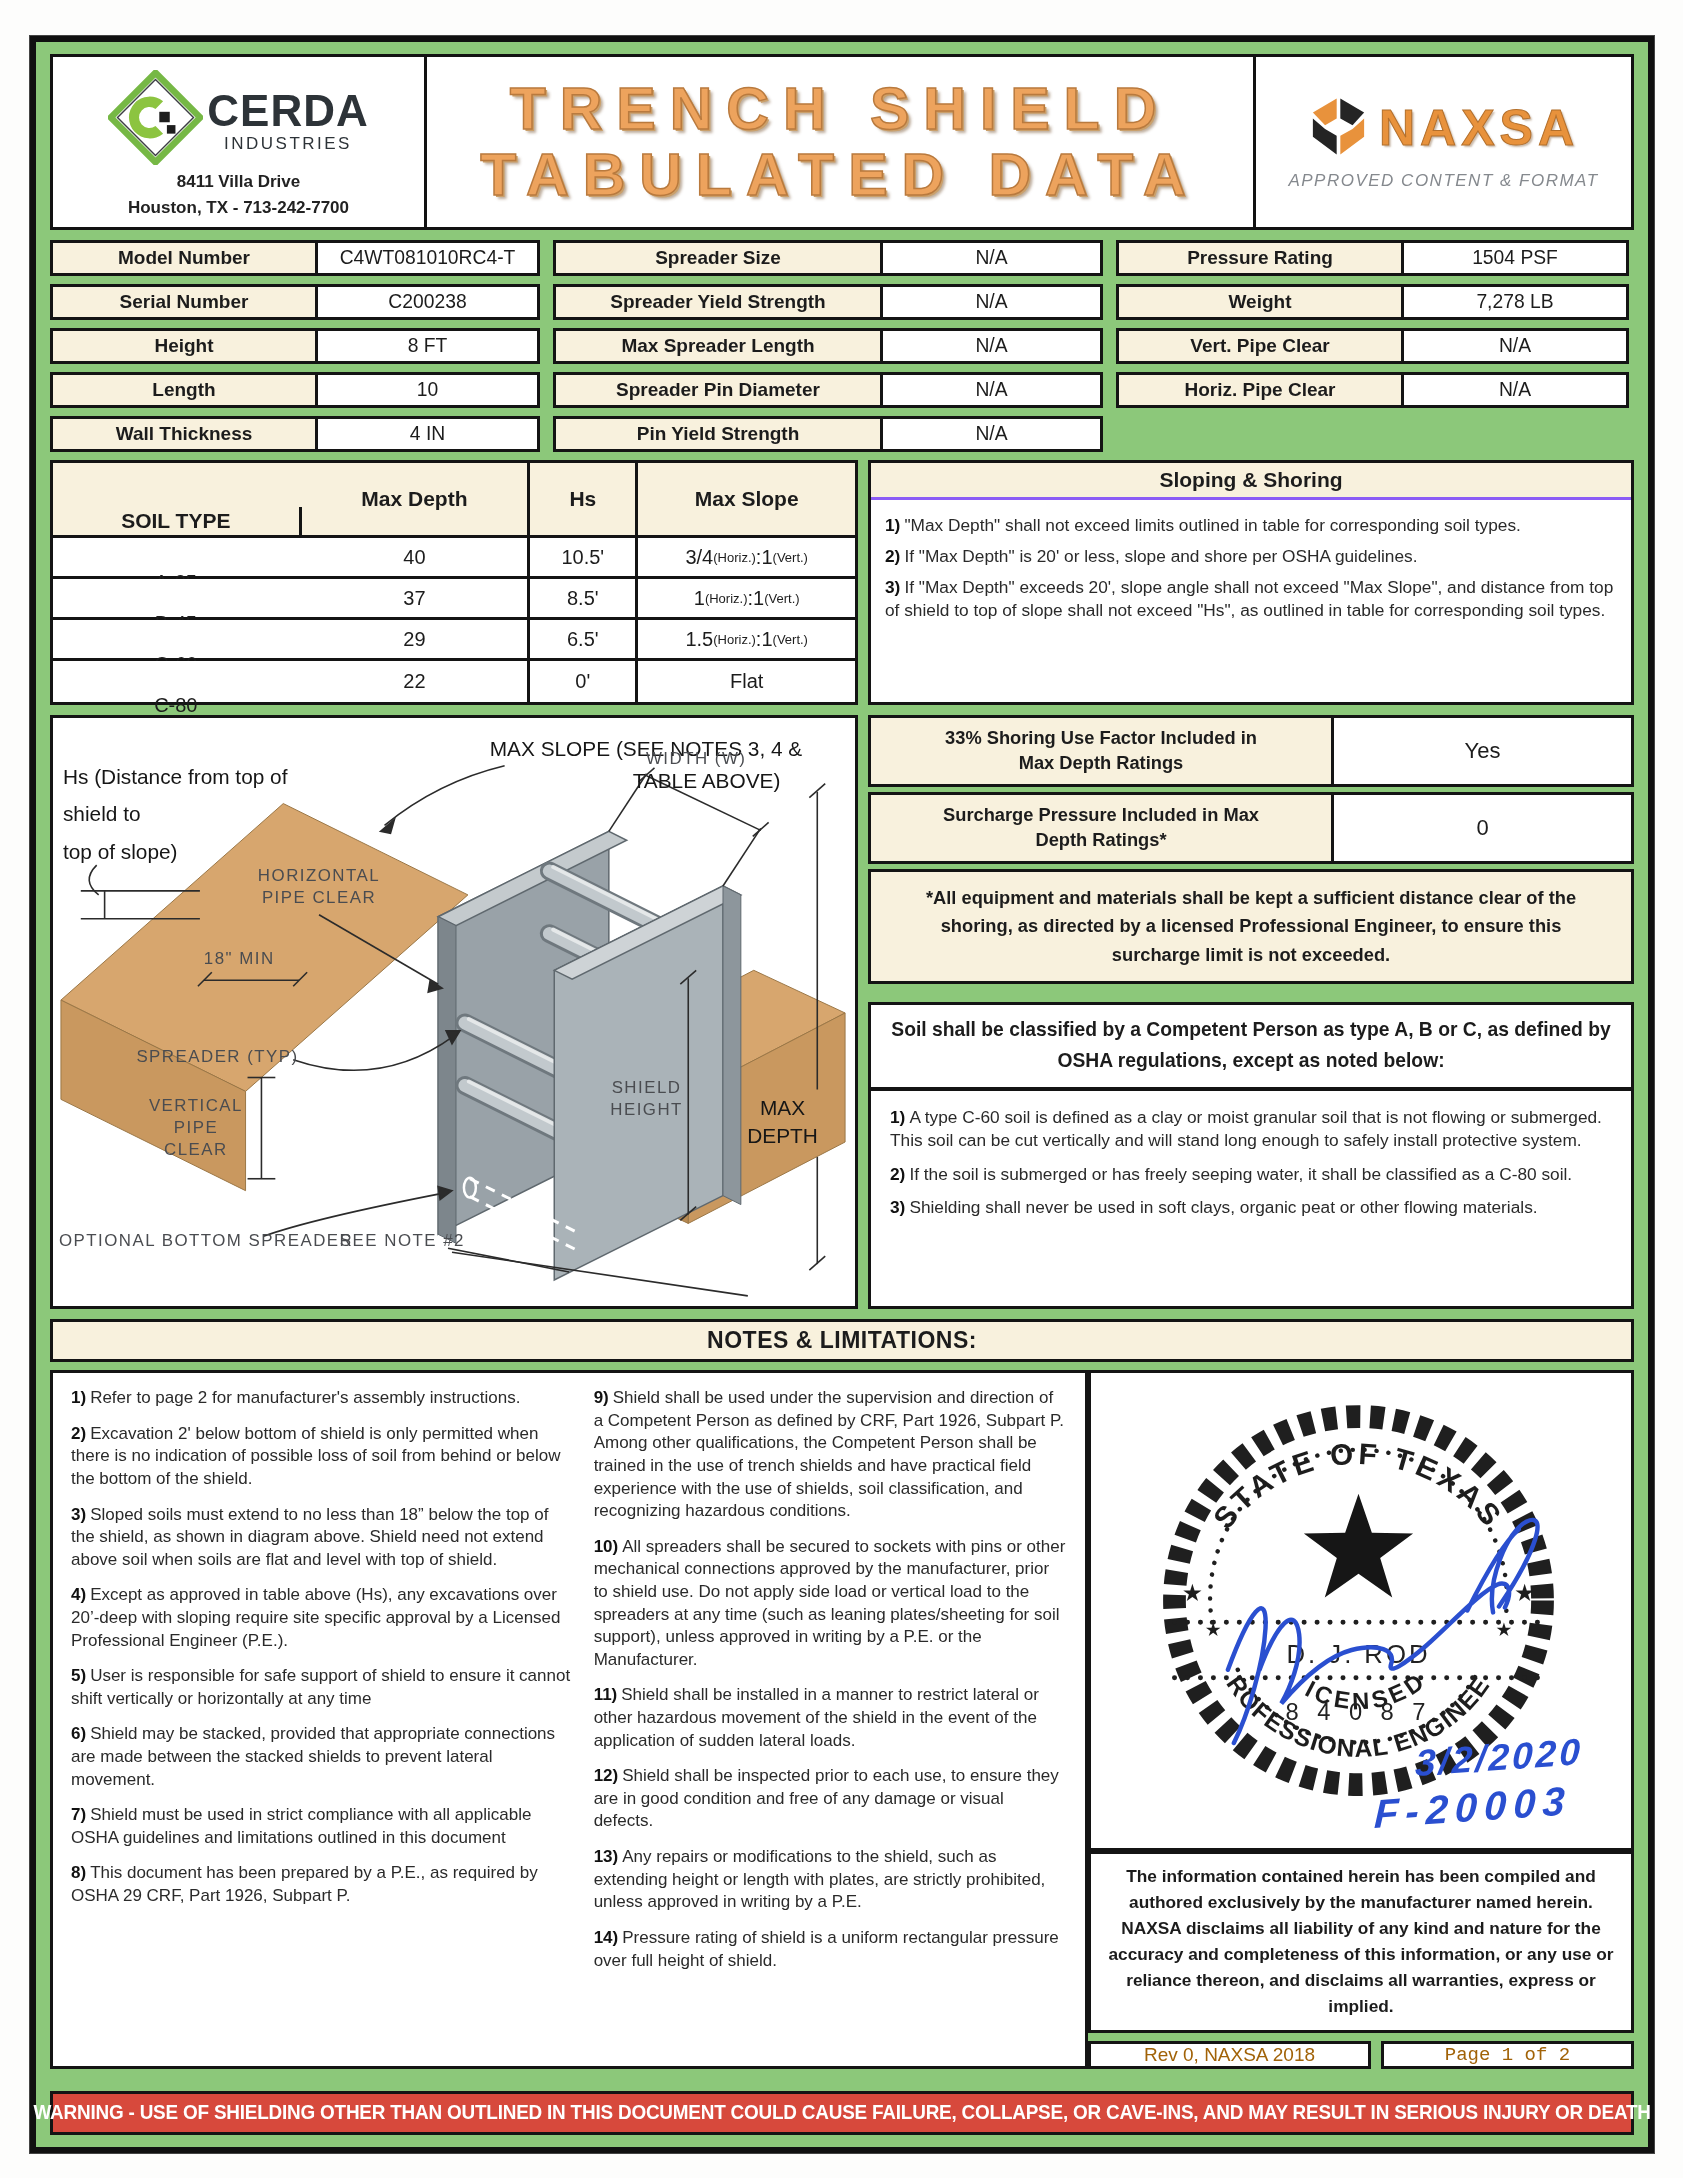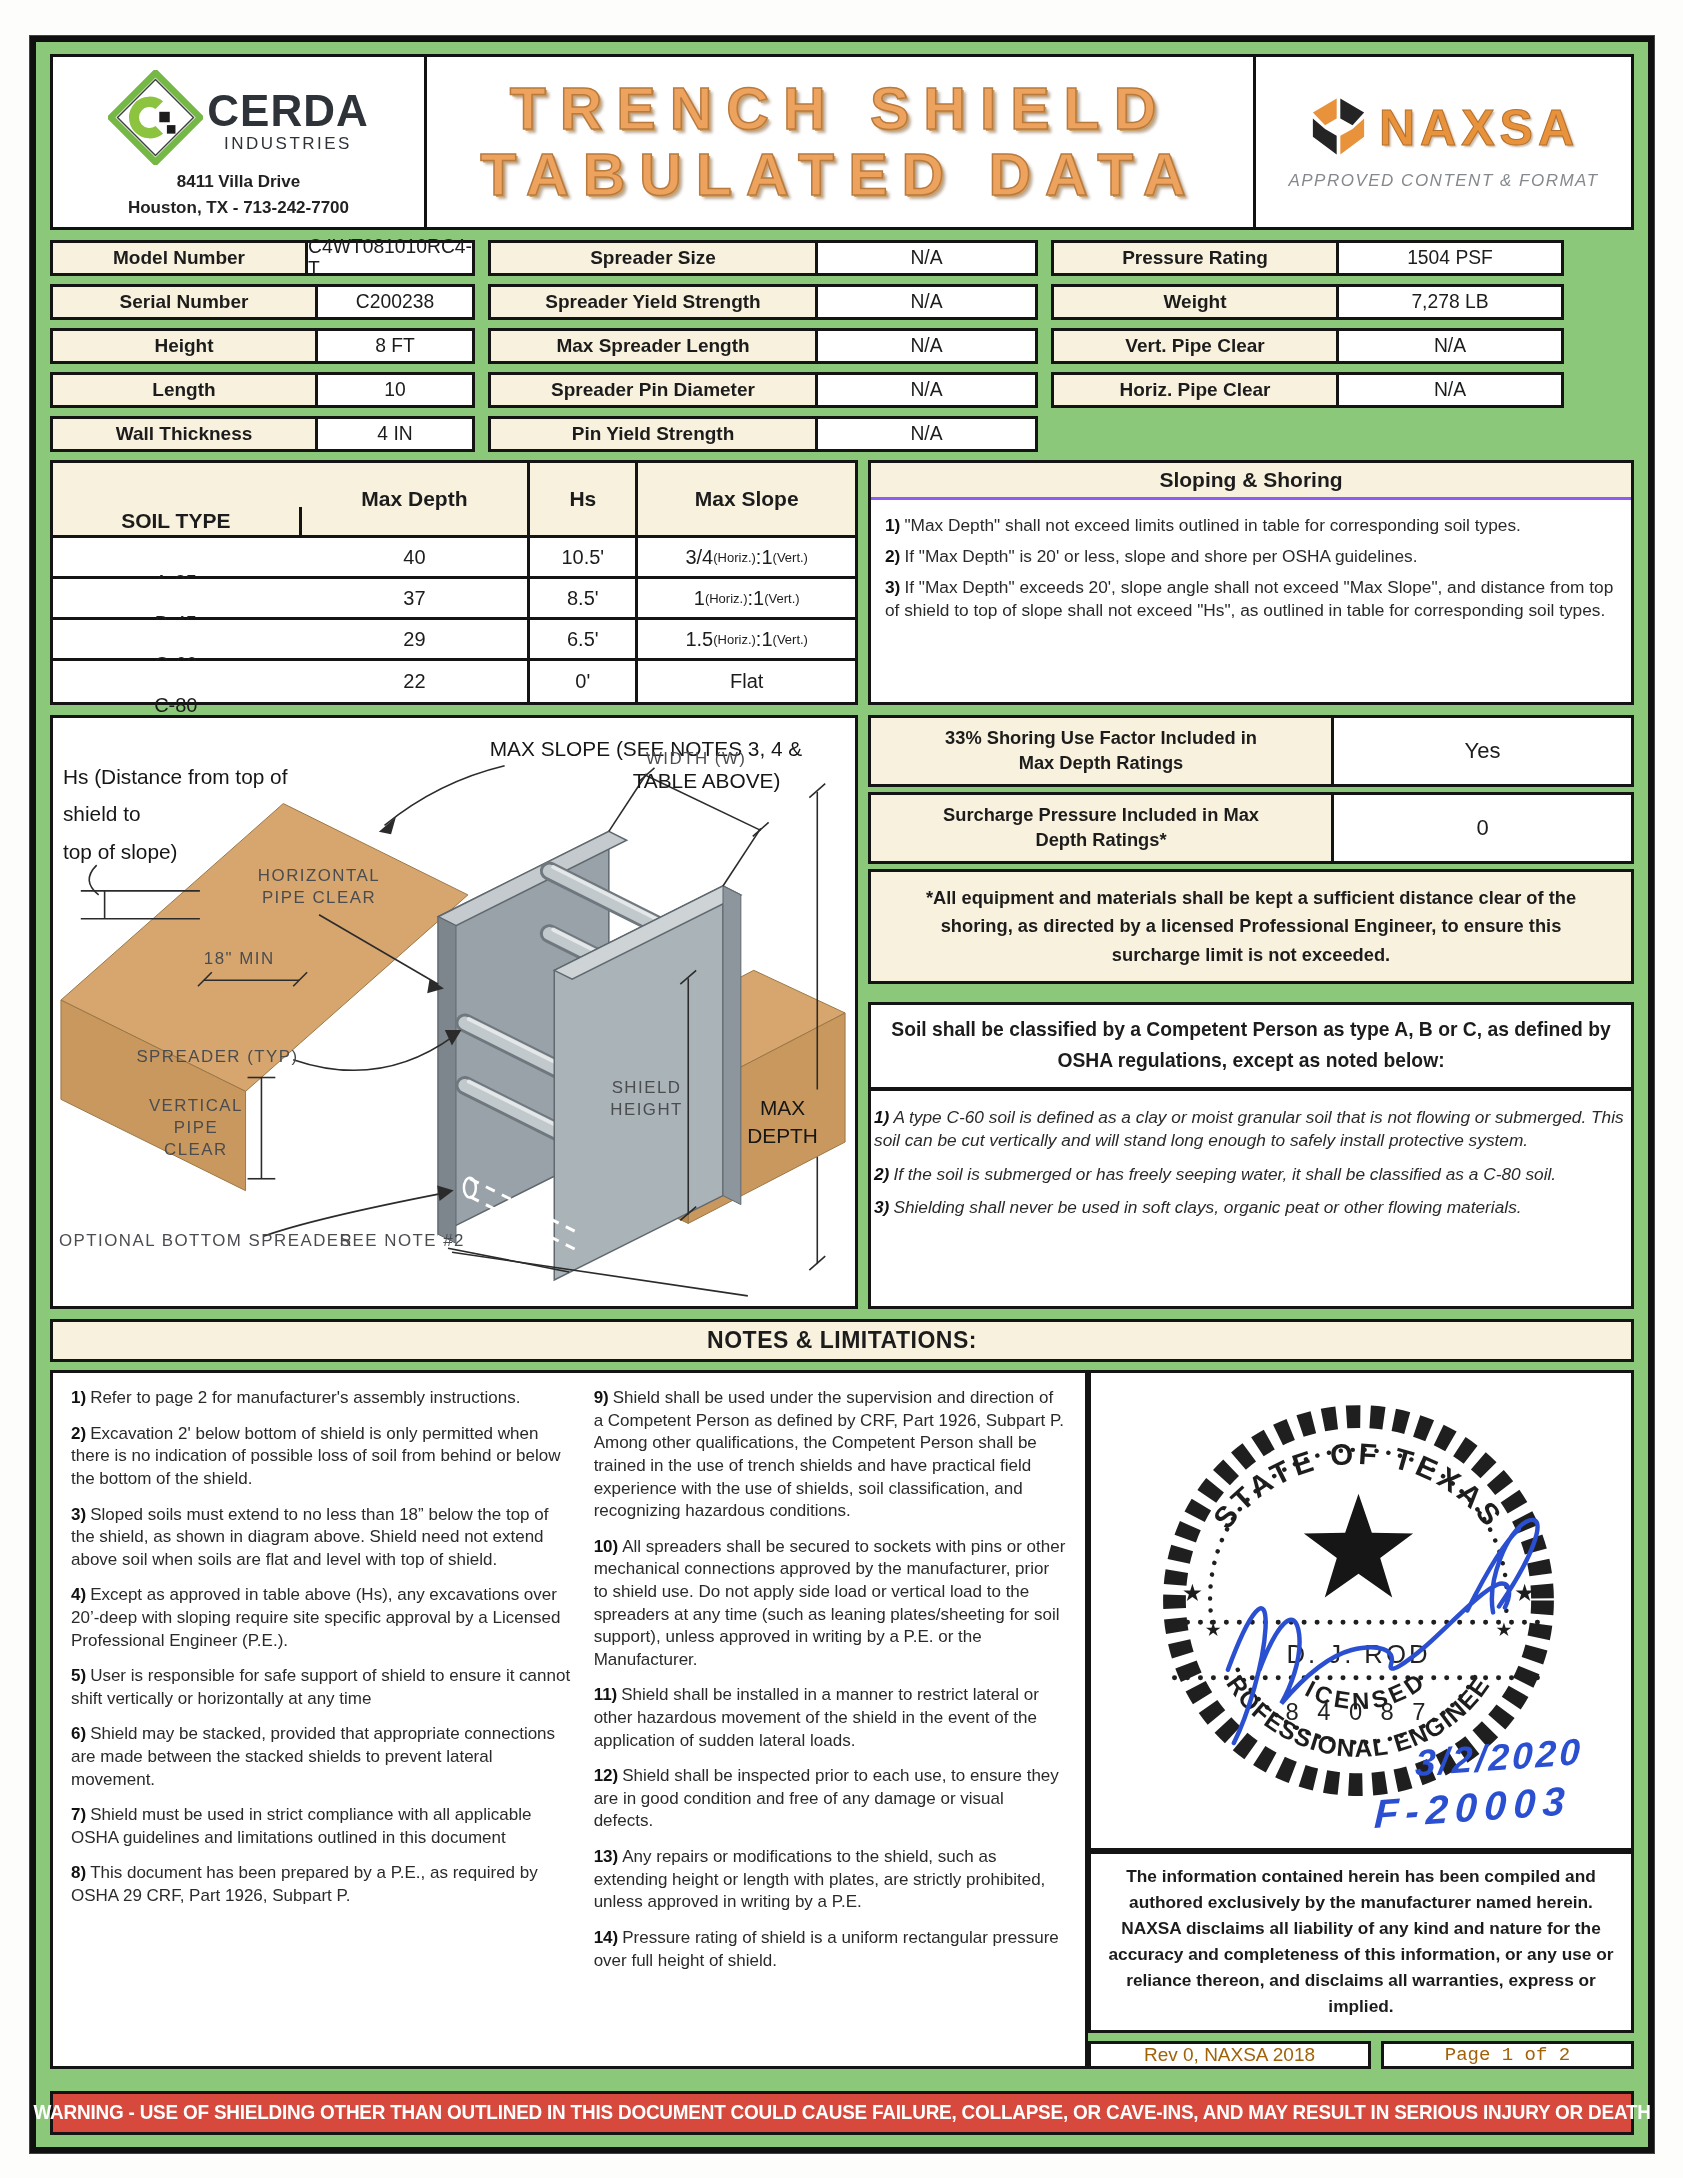--- a/index.html
+++ b/index.html
@@ -32,21 +32,21 @@
                 -webkit-text-stroke:1px #b36f2b; text-shadow:2px 2px 2px rgba(120,80,40,.4); }
   #naxsa-tag { font-size:17px; font-style:italic; color:#85898e; letter-spacing:1.5px; margin-top:8px; }
 
   
   #specs { display:flex; gap:13px; margin-top:10px; }
   .spec-col { display:flex; flex-direction:column; gap:8px; }
   .spec-row { display:flex; height:36px; border:3px solid #141414; background:#fff; }
   .spec-label { background:#f8f1dd; border-right:3px solid #141414; font-weight:bold; font-size:19px;
                 display:flex; align-items:center; justify-content:center; }
   .spec-value { flex:1; font-size:19.3px; display:flex; align-items:center; justify-content:center; }
-  #spec-col1 { width:425px; } #spec-col1 .spec-label { width:265px; }
+  #spec-col1 { width:490px; } #spec-col1 .spec-label { width:265px; }
   #spec-col2 { width:550px; } #spec-col2 .spec-label { width:327px; }
   #spec-col3 { width:513px; } #spec-col3 .spec-label { width:285px; }
 
   
   #soil-strip { display:flex; gap:10px; margin-top:8px; }
   #soil-table { width:808px; border:3px solid #141414; background:#fff; display:flex; flex-direction:column; }
   .soil-hrow { display:flex; background:#f8f1dd; border-bottom:3px solid #141414; height:75px; }
   .soil-row { display:flex; height:41px; border-bottom:3px solid #141414; background:#fff; }
   .soil-row:last-child { border-bottom:none; }
   .sc { display:flex; align-items:center; justify-content:center; border-right:3px solid #141414; }
@@ -70,21 +70,21 @@
   .factor-row { display:flex; border:3px solid #141414; background:#fff; height:72px; }
   .factor-row + .factor-row { margin-top:5px; }
   .factor-label { flex:1; background:#f8f1dd; border-right:3px solid #141414; font-weight:bold; font-size:18.3px;
                   display:flex; align-items:center; justify-content:center; text-align:center; padding:0 59px; line-height:1.35;}
   .factor-value { width:297px; font-size:22px; display:flex; align-items:center; justify-content:center; background:#fff; }
   #surcharge-note { margin-top:5px; border:3px solid #141414; background:#f8f1dd; padding:12px 26px;
                     font-weight:bold; font-size:18.3px; text-align:center; line-height:1.55; }
   #classification { margin-top:18px; border:3px solid #141414; background:#fff; flex:1; display:flex; flex-direction:column; }
   #class-header { border-bottom:4px solid #141414; font-weight:bold; font-size:19.3px; text-align:center;
                   padding:10px 20px; line-height:1.6; }
-  #class-body { padding:4px 3px;font-style:italic; }
+  #class-body { padding:4px 19px; }
   #class-body .note-p { margin:11px 0; }
 
   
   #notes-header { margin-top:10px; border:3px solid #141414; background:#f8f1dd; text-align:center;
                   font-weight:bold; font-size:23px; padding:5px 0; letter-spacing:0.5px; }
   #notes-strip { display:flex; gap:0; margin-top:8px; flex:1; }
   #notes-box { width:1038px; border:3px solid #141414; background:#fff; display:flex; }
   .notes-col { padding:14px 18px; }
   #notes-col-left { width:52%; }
   #notes-col-right { width:48%; padding-left:4px; }

